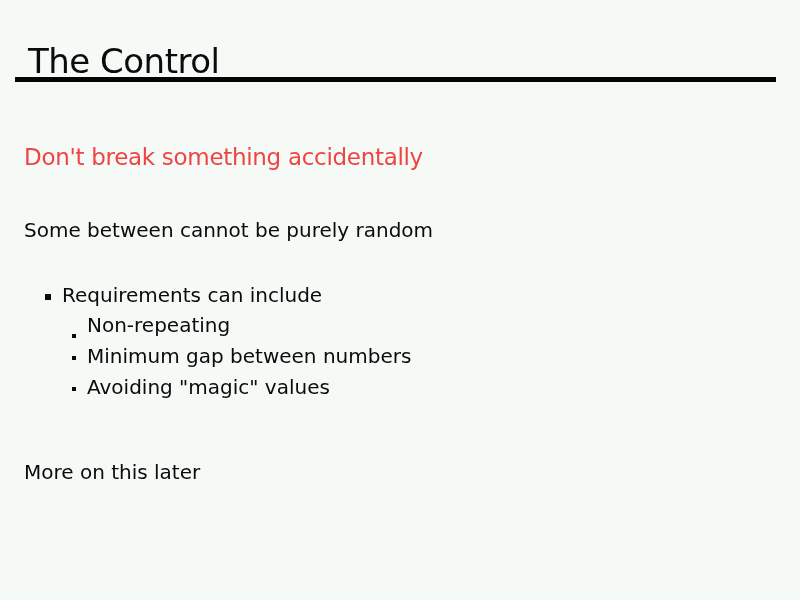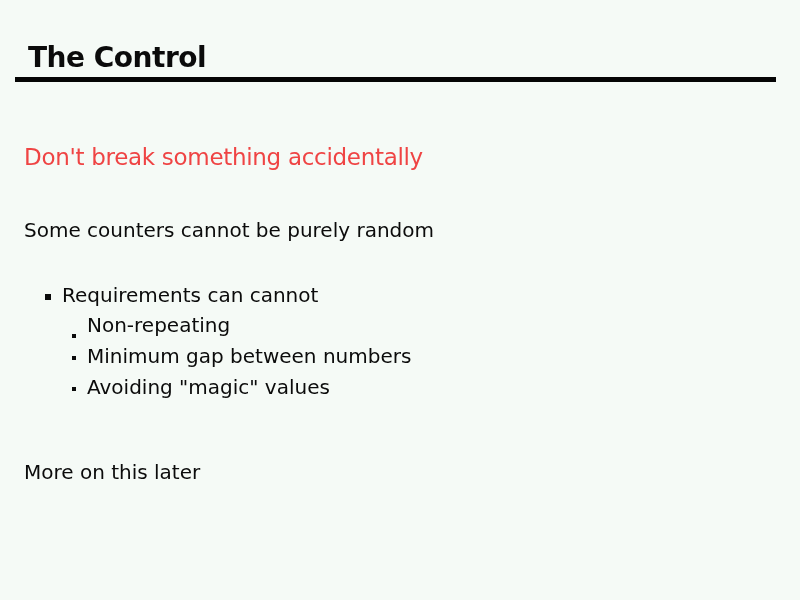--- a/index.html
+++ b/index.html
@@ -16,23 +16,23 @@
     overflow: hidden;
   }
   .slide {
     position: absolute;
     inset: 0;
   }
   .slide-title {
     position: absolute;
     left: 28px;
     top: 40px;
-    font-size: 28px;
+    font-size: 34px;
     line-height: 1.25;
-    font-weight: bold;
+    font-weight: normal;
     margin: 0;
     letter-spacing: -0.5px;
   }
   .title-rule {
     position: absolute;
     left: 15px;
     top: 77px;
     width: 761px;
     height: 5px;
     background: #050505;
@@ -99,25 +99,25 @@
 <body>
 
 <div class="slide">
 
   <h1 class="slide-title">The Control</h1>
 
   <div class="title-rule"></div>
 
   <div class="slide-heading">Don't break something accidentally</div>
 
-  <div class="intro-line">Some counters cannot be purely random</div>
+  <div class="intro-line">Some between cannot be purely random</div>
 
   <div class="bullet-row level1">
     <span class="bullet-square"></span>
-    <span>Requirements can cannot</span>
+    <span>Requirements can include</span>
   </div>
 
   <div class="bullet-row level2 item-0">
     <span class="bullet-square"></span>
     <span>Non-repeating</span>
   </div>
 
   <div class="bullet-row level2 item-1">
     <span class="bullet-square"></span>
     <span>Minimum gap between numbers</span>

